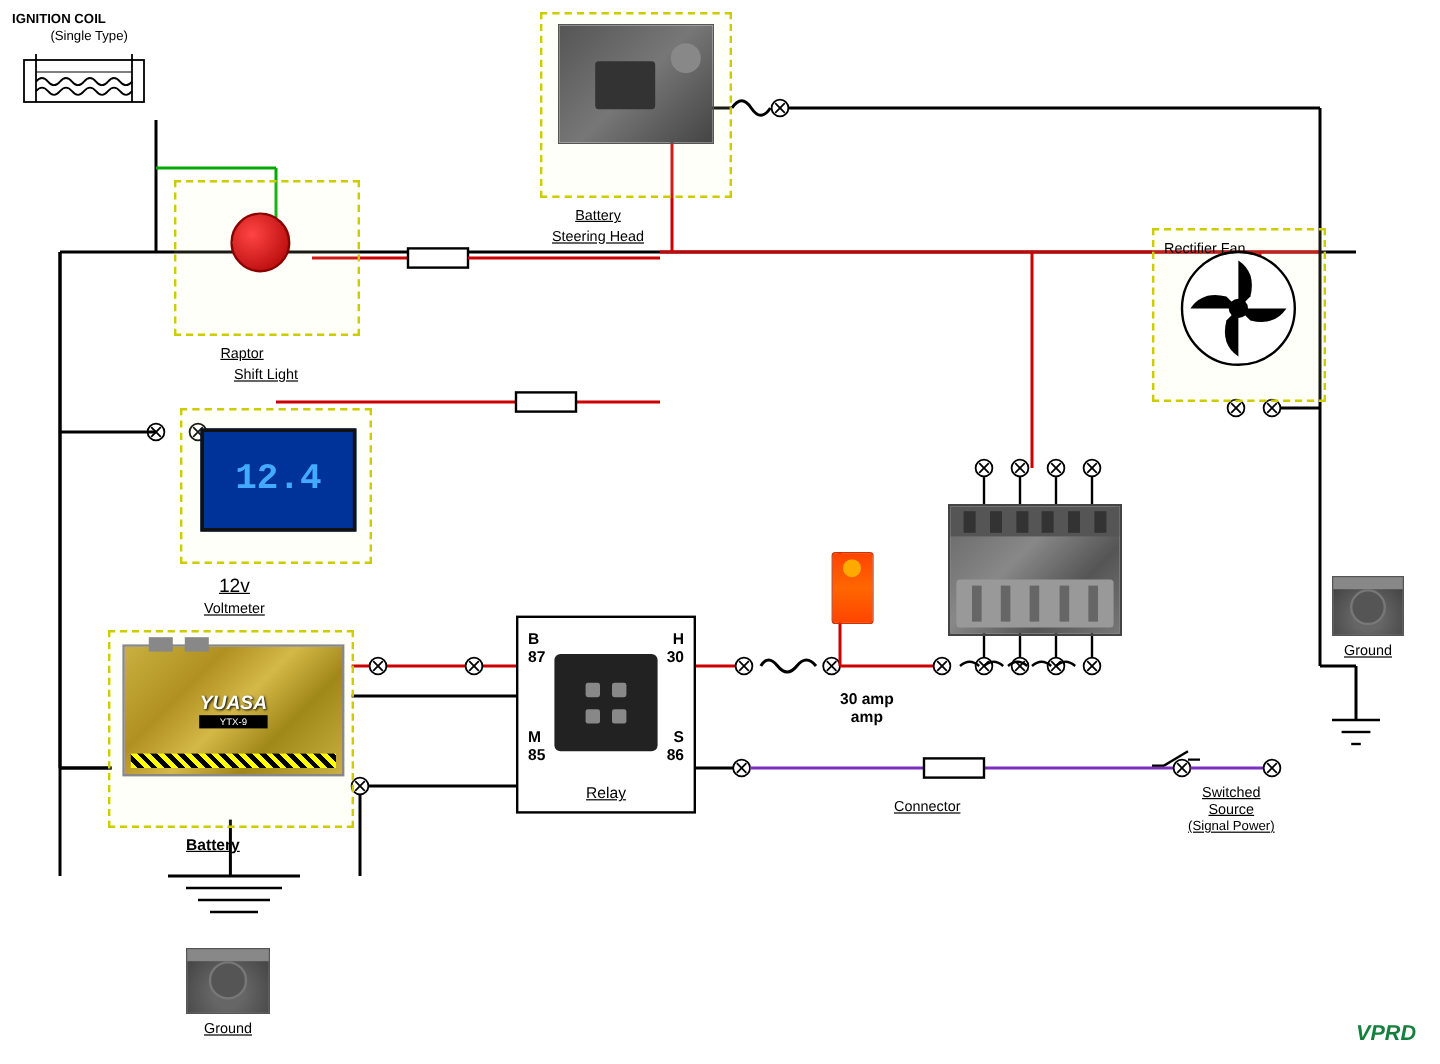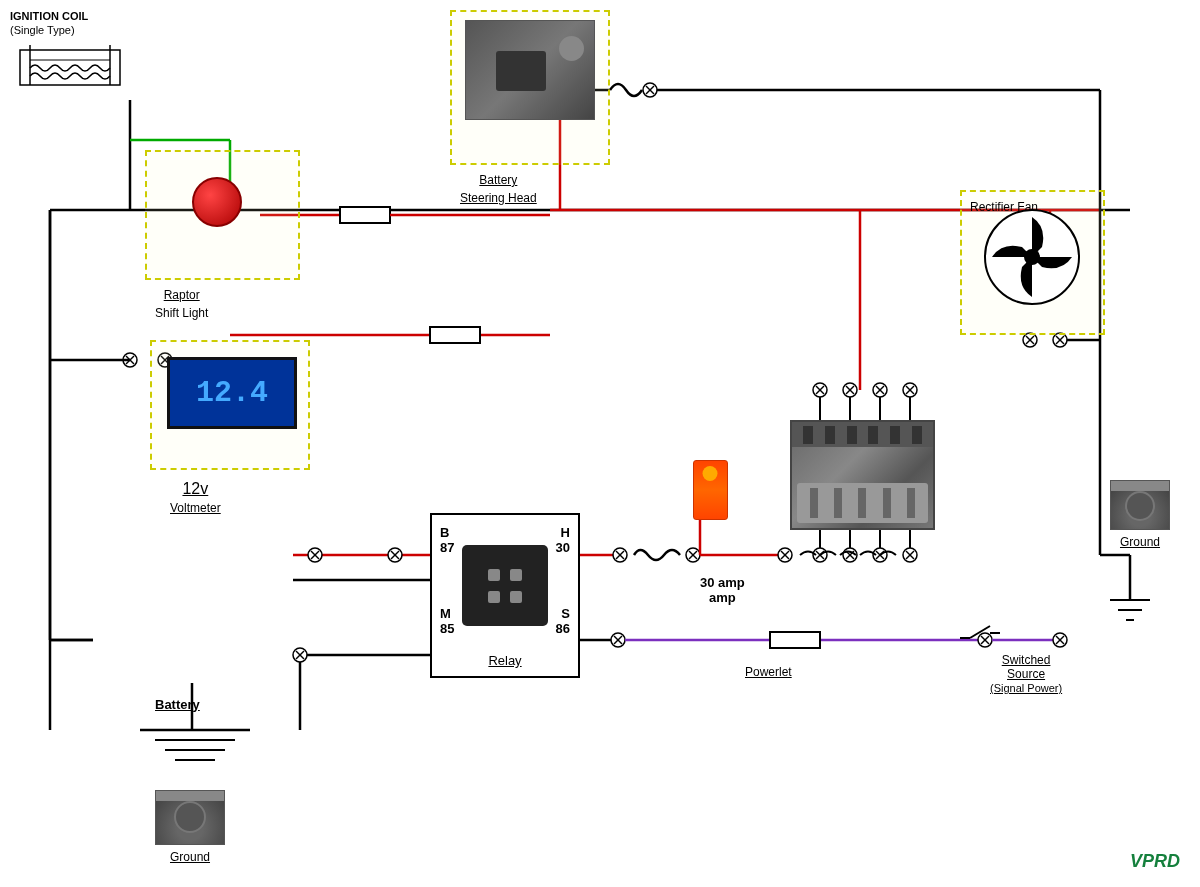--- a/index.html
+++ b/index.html
@@ -229,21 +229,21 @@
     <line x1="910" y1="548" x2="910" y2="520" stroke="#000" stroke-width="2"></line>
 
     <path d="M800 555 Q808 548 816 555 M820 555 Q828 548 836 555 M840 555 Q848 548 856 555 M860 555 Q868 548 876 555 M880 555 Q888 548 896 555" stroke="#000" stroke-width="2" fill="none"></path>
 
     <line x1="700" y1="460" x2="700" y2="555" stroke="#cc0000" stroke-width="2.5"></line>
 
   </svg>
 
   <div class="component ignition-coil">
     <div style="font-size:11px; font-weight:bold; text-align:left; margin-bottom:2px;">IGNITION COIL</div>
-    <div style="font-size:11px; text-align:left; margin-bottom:4px;">(Single Type)</div>
+    <div style="font-size:11px; text-align:left; margin-bottom:4px;margin-left:32px;">(Single Type)</div>
     
     <svg width="120" height="60">
       <rect x="5" y="10" width="100" height="35" fill="white" stroke="#000" stroke-width="1.5"></rect>
 
       <line x1="15" y1="20" x2="95" y2="20" stroke="#000" stroke-width="1"></line>
       <path d="M15 28 Q20 22 25 28 Q30 34 35 28 Q40 22 45 28 Q50 34 55 28 Q60 22 65 28 Q70 34 75 28 Q80 22 85 28 Q90 34 95 28" stroke="#000" stroke-width="1.5" fill="none"></path>
       <path d="M15 36 Q20 30 25 36 Q30 42 35 36 Q40 30 45 36 Q50 42 55 36 Q60 30 65 36 Q70 42 75 36 Q80 30 85 36 Q90 42 95 36" stroke="#000" stroke-width="1.5" fill="none"></path>
 
       <line x1="15" y1="10" x2="15" y2="45" stroke="#000" stroke-width="1.5"></line>
       <line x1="95" y1="10" x2="95" y2="45" stroke="#000" stroke-width="1.5"></line>
@@ -252,34 +252,52 @@
       <line x1="95" y1="5" x2="95" y2="10" stroke="#000" stroke-width="1.5"></line>
     </svg>
   </div>
 
   <div class="dashed-box" style="top:150px; left:145px; width:155px; height:130px;">
 
     <div style="position:absolute; top:25px; left:45px; width:50px; height:50px; border-radius:50%; background:radial-gradient(circle at 35% 35%, #ff4444, #aa0000); border:2px solid #880000;"></div>
   </div>
   <div style="position:absolute; top:285px; left:155px; text-align:center;">
     <span style="text-decoration:underline; font-size:12px;">Raptor</span><br>
-    <span style="font-size:12px;">Shift Light</span>
+    <span style="text-decoration:underline; font-size:12px;margin-left:40px;">Shift Light</span>
   </div>
 
   <div class="dashed-box" style="top:340px; left:150px; width:160px; height:130px;">
 
-    <div style="position:absolute; top:15px; left:15px; width:130px; height:72px; background:#003399; border:3px solid #111; display:flex; align-items:center; justify-content:center;text-align:right;">
+    <div style="position:absolute; top:15px; left:15px; width:130px; height:86px; background:#003399; border:3px solid #111; display:flex; align-items:center; justify-content:center;text-align:right;">
       <span style="color:#44aaff; font-size:30px; font-weight:bold; font-family:'Courier New',monospace;">12.4</span>
     </div>
   </div>
   <div style="position:absolute; top:480px; left:170px; text-align:center;">
     <span style="text-decoration:underline; font-size:16px;">12v</span><br>
     <span style="text-decoration:underline; font-size:12px;">Voltmeter</span>
   </div>
 
+  <div class="dashed-box" style="top:525px; left:90px; width:205px; height:165px;">
+
+    <div style="position:absolute; top:10px; left:10px; width:185px; height:120px;">
+
+      <div style="width:185px; height:110px; background:linear-gradient(135deg, #c8b040 0%, #b09020 30%, #d4b848 50%, #a08818 70%, #c8b040 100%); border:2px solid #888; position:relative; display:flex; align-items:center; justify-content:center;">
+
+        <div style="position:absolute; top:-8px; left:20px; width:20px; height:12px; background:#888;"></div>
+        <div style="position:absolute; top:-8px; left:50px; width:20px; height:12px; background:#888;"></div>
+
+        <div style="text-align:center;">
+          <div style="font-size:16px; font-weight:bold; color:#fff; text-shadow:1px 1px 2px #000; font-style:italic;">YUASA</div>
+          <div style="font-size:8px; color:#fff; background:#000; padding:1px 3px;">YTX-9</div>
+        </div>
+
+        <div style="position:absolute; bottom:5px; left:5px; right:5px; height:12px; background:repeating-linear-gradient(45deg, #ff0 0px, #ff0 4px, #000 4px, #000 8px);"></div>
+      </div>
+    </div>
+  </div>
   <div style="position:absolute; top:695px; left:155px; text-align:center;">
     <span style="text-decoration:underline; font-size:13px; font-weight:bold;">Battery</span>
   </div>
 
   <div style="position:absolute; top:513px; left:430px; width:150px; height:165px; border:2px solid #000; background:#fff;">
 
     <div style="position:absolute; top:10px; left:8px; font-size:13px; font-weight:bold;">B<br>87</div>
     <div style="position:absolute; top:10px; right:8px; font-size:13px; font-weight:bold; text-align:right;">H<br>30</div>
     <div style="position:absolute; bottom:40px; left:8px; font-size:13px; font-weight:bold;">M<br>85</div>
     <div style="position:absolute; bottom:40px; right:8px; font-size:13px; font-weight:bold; text-align:right;">S<br>86</div>
@@ -373,21 +391,21 @@
   <div style="position:absolute; top:790px; left:155px; text-align:center;">
     <div style="width:70px; height:55px; background:#888; border:1px solid #555; overflow:hidden; margin:0 auto;">
       <div style="width:100%; height:100%; background:radial-gradient(circle, #666 30%, #444 100%);">
         <div style="width:32px; height:32px; margin:10px auto; border-radius:50%; background:#555; border:2px solid #777;"></div>
       </div>
     </div>
     <div style="margin-top:5px; text-decoration:underline; font-size:12px;">Ground</div>
   </div>
 
   <div style="position:absolute; top:665px; left:745px; text-align:center; font-size:12px;">
-    <span style="text-decoration:underline;">Powerlet</span>
+    <span style="text-decoration:underline;">Connector</span>
   </div>
 
   <div style="position:absolute; top:653px; left:990px; text-align:center; font-size:12px; max-width:120px;">
     <span style="text-decoration:underline;">Switched</span><br>
     <span style="text-decoration:underline;">Source</span><br>
     <span style="text-decoration:underline; font-size:11px;">(Signal Power)</span>
   </div>
 
   <svg style="position:absolute; top:618px; left:955px;" width="50" height="30">
     <line x1="5" y1="20" x2="15" y2="20" stroke="#000" stroke-width="2"></line>

